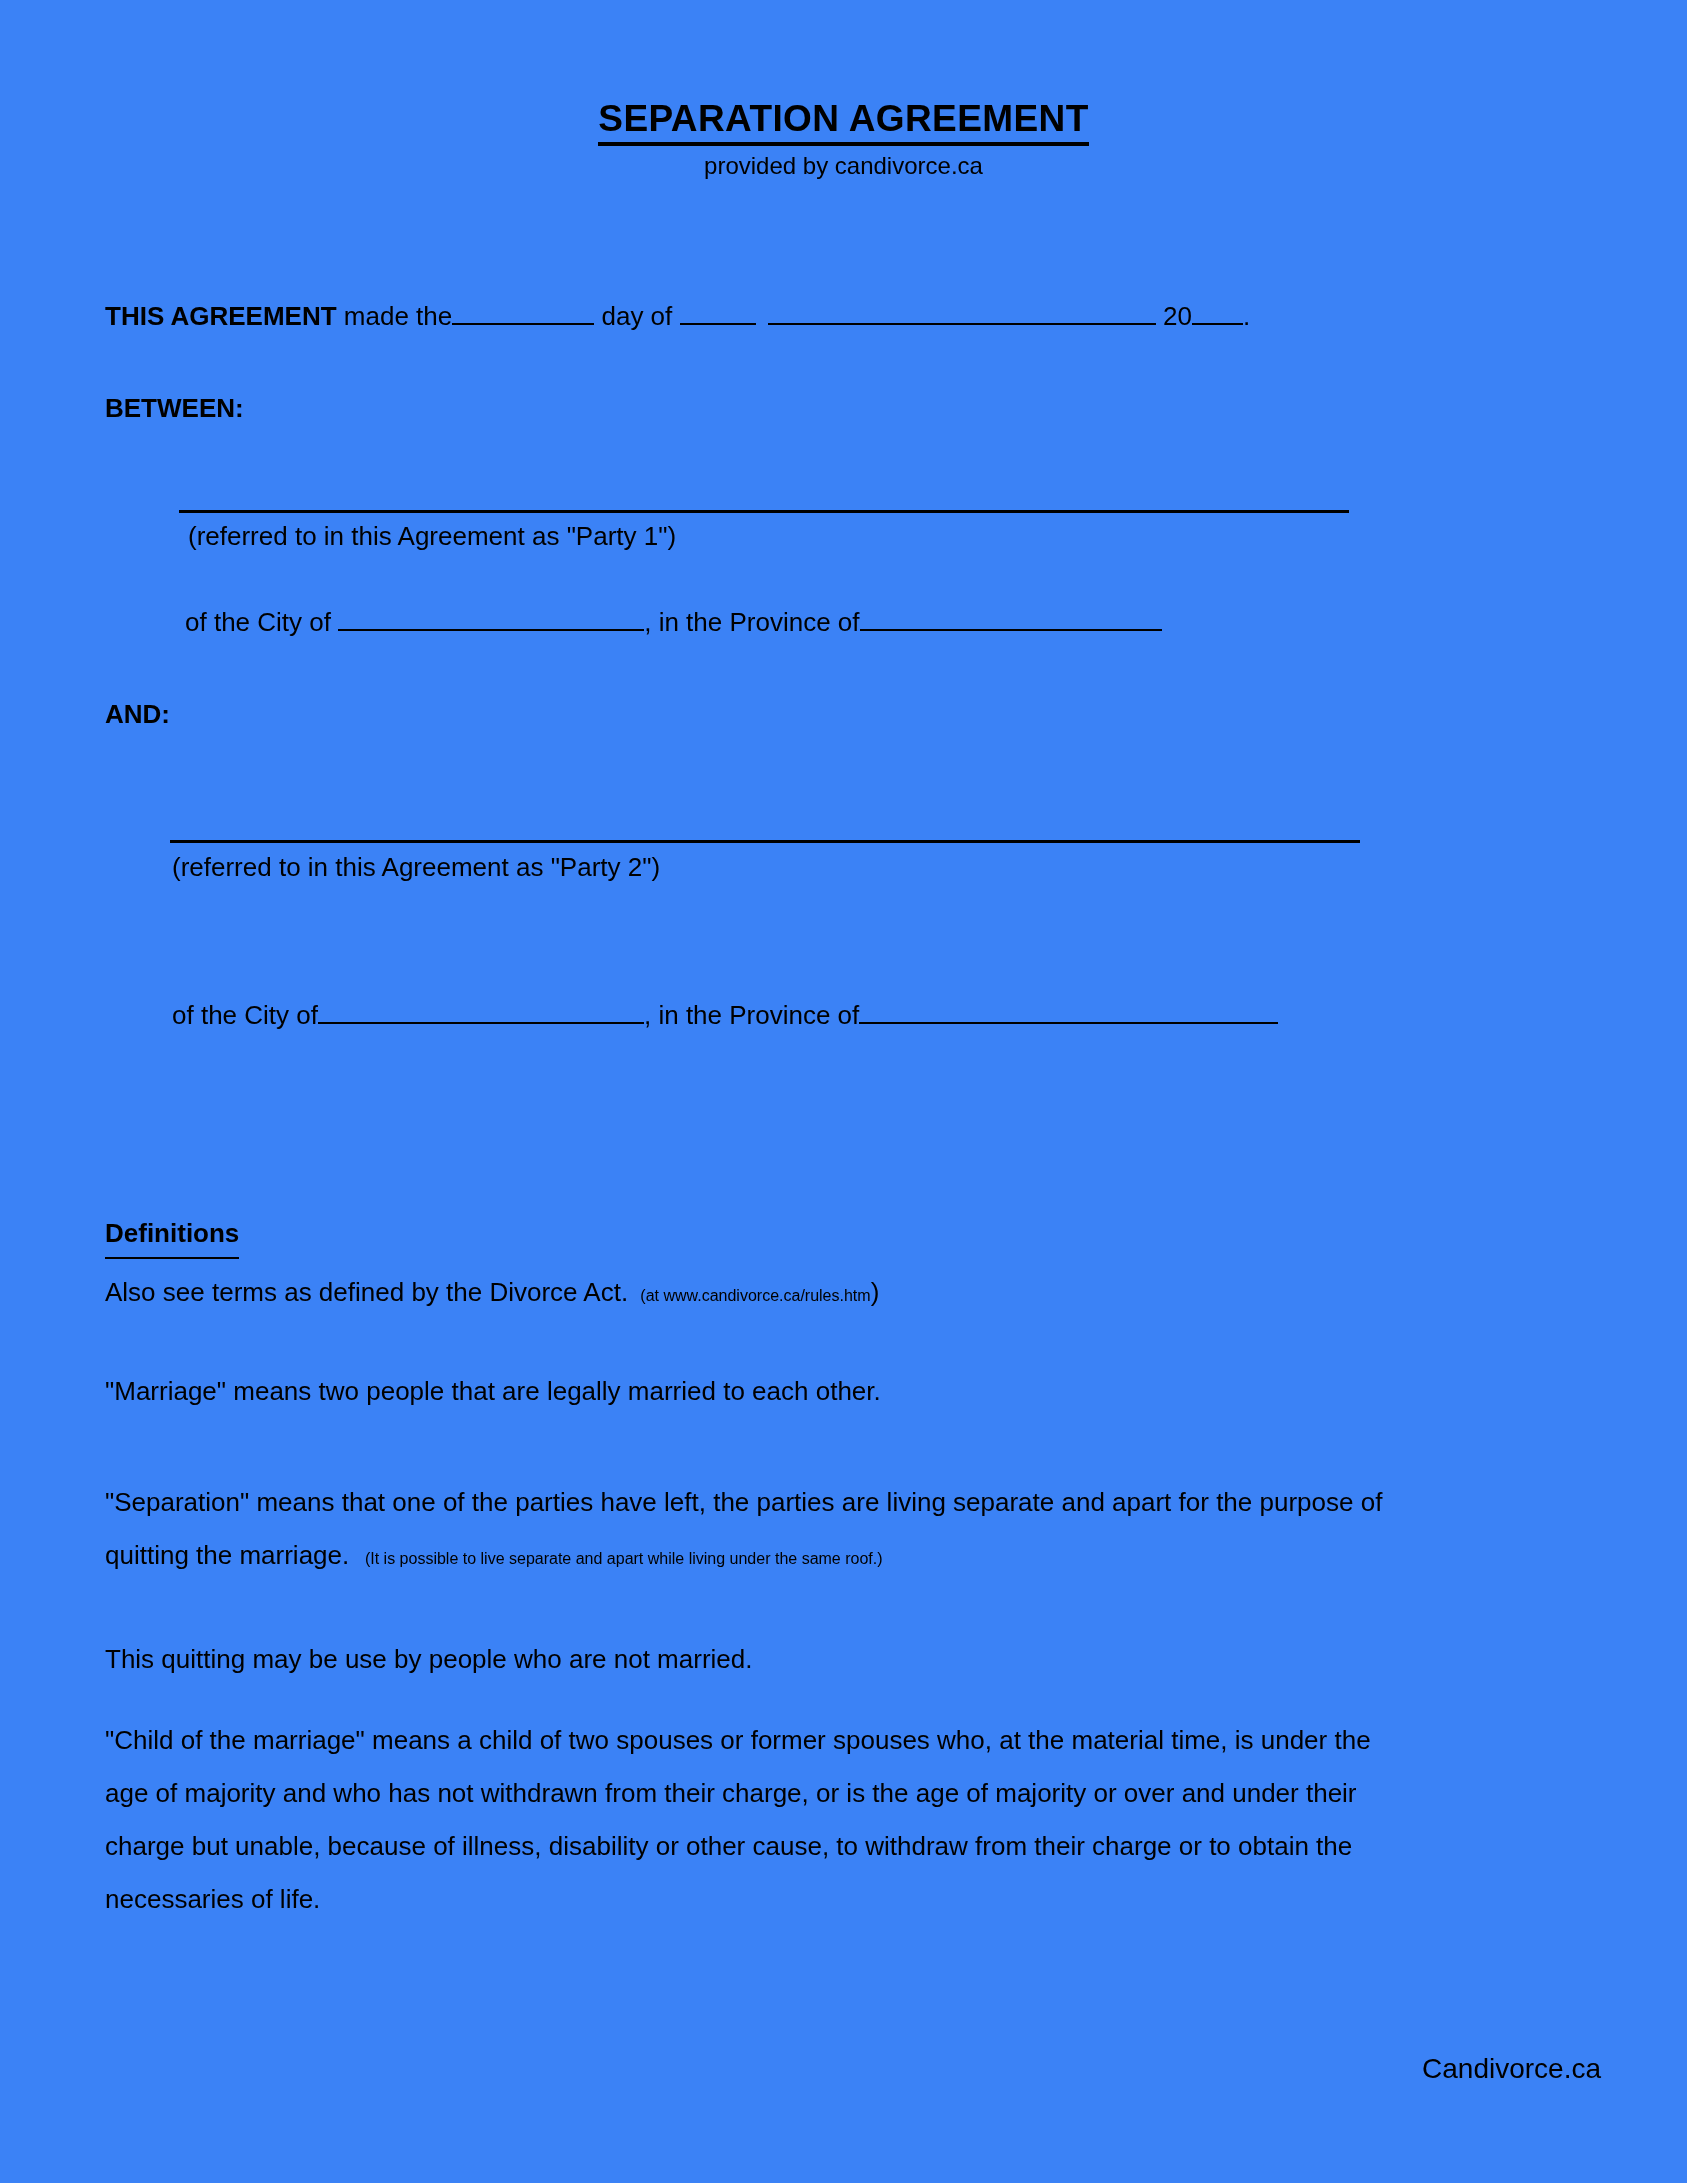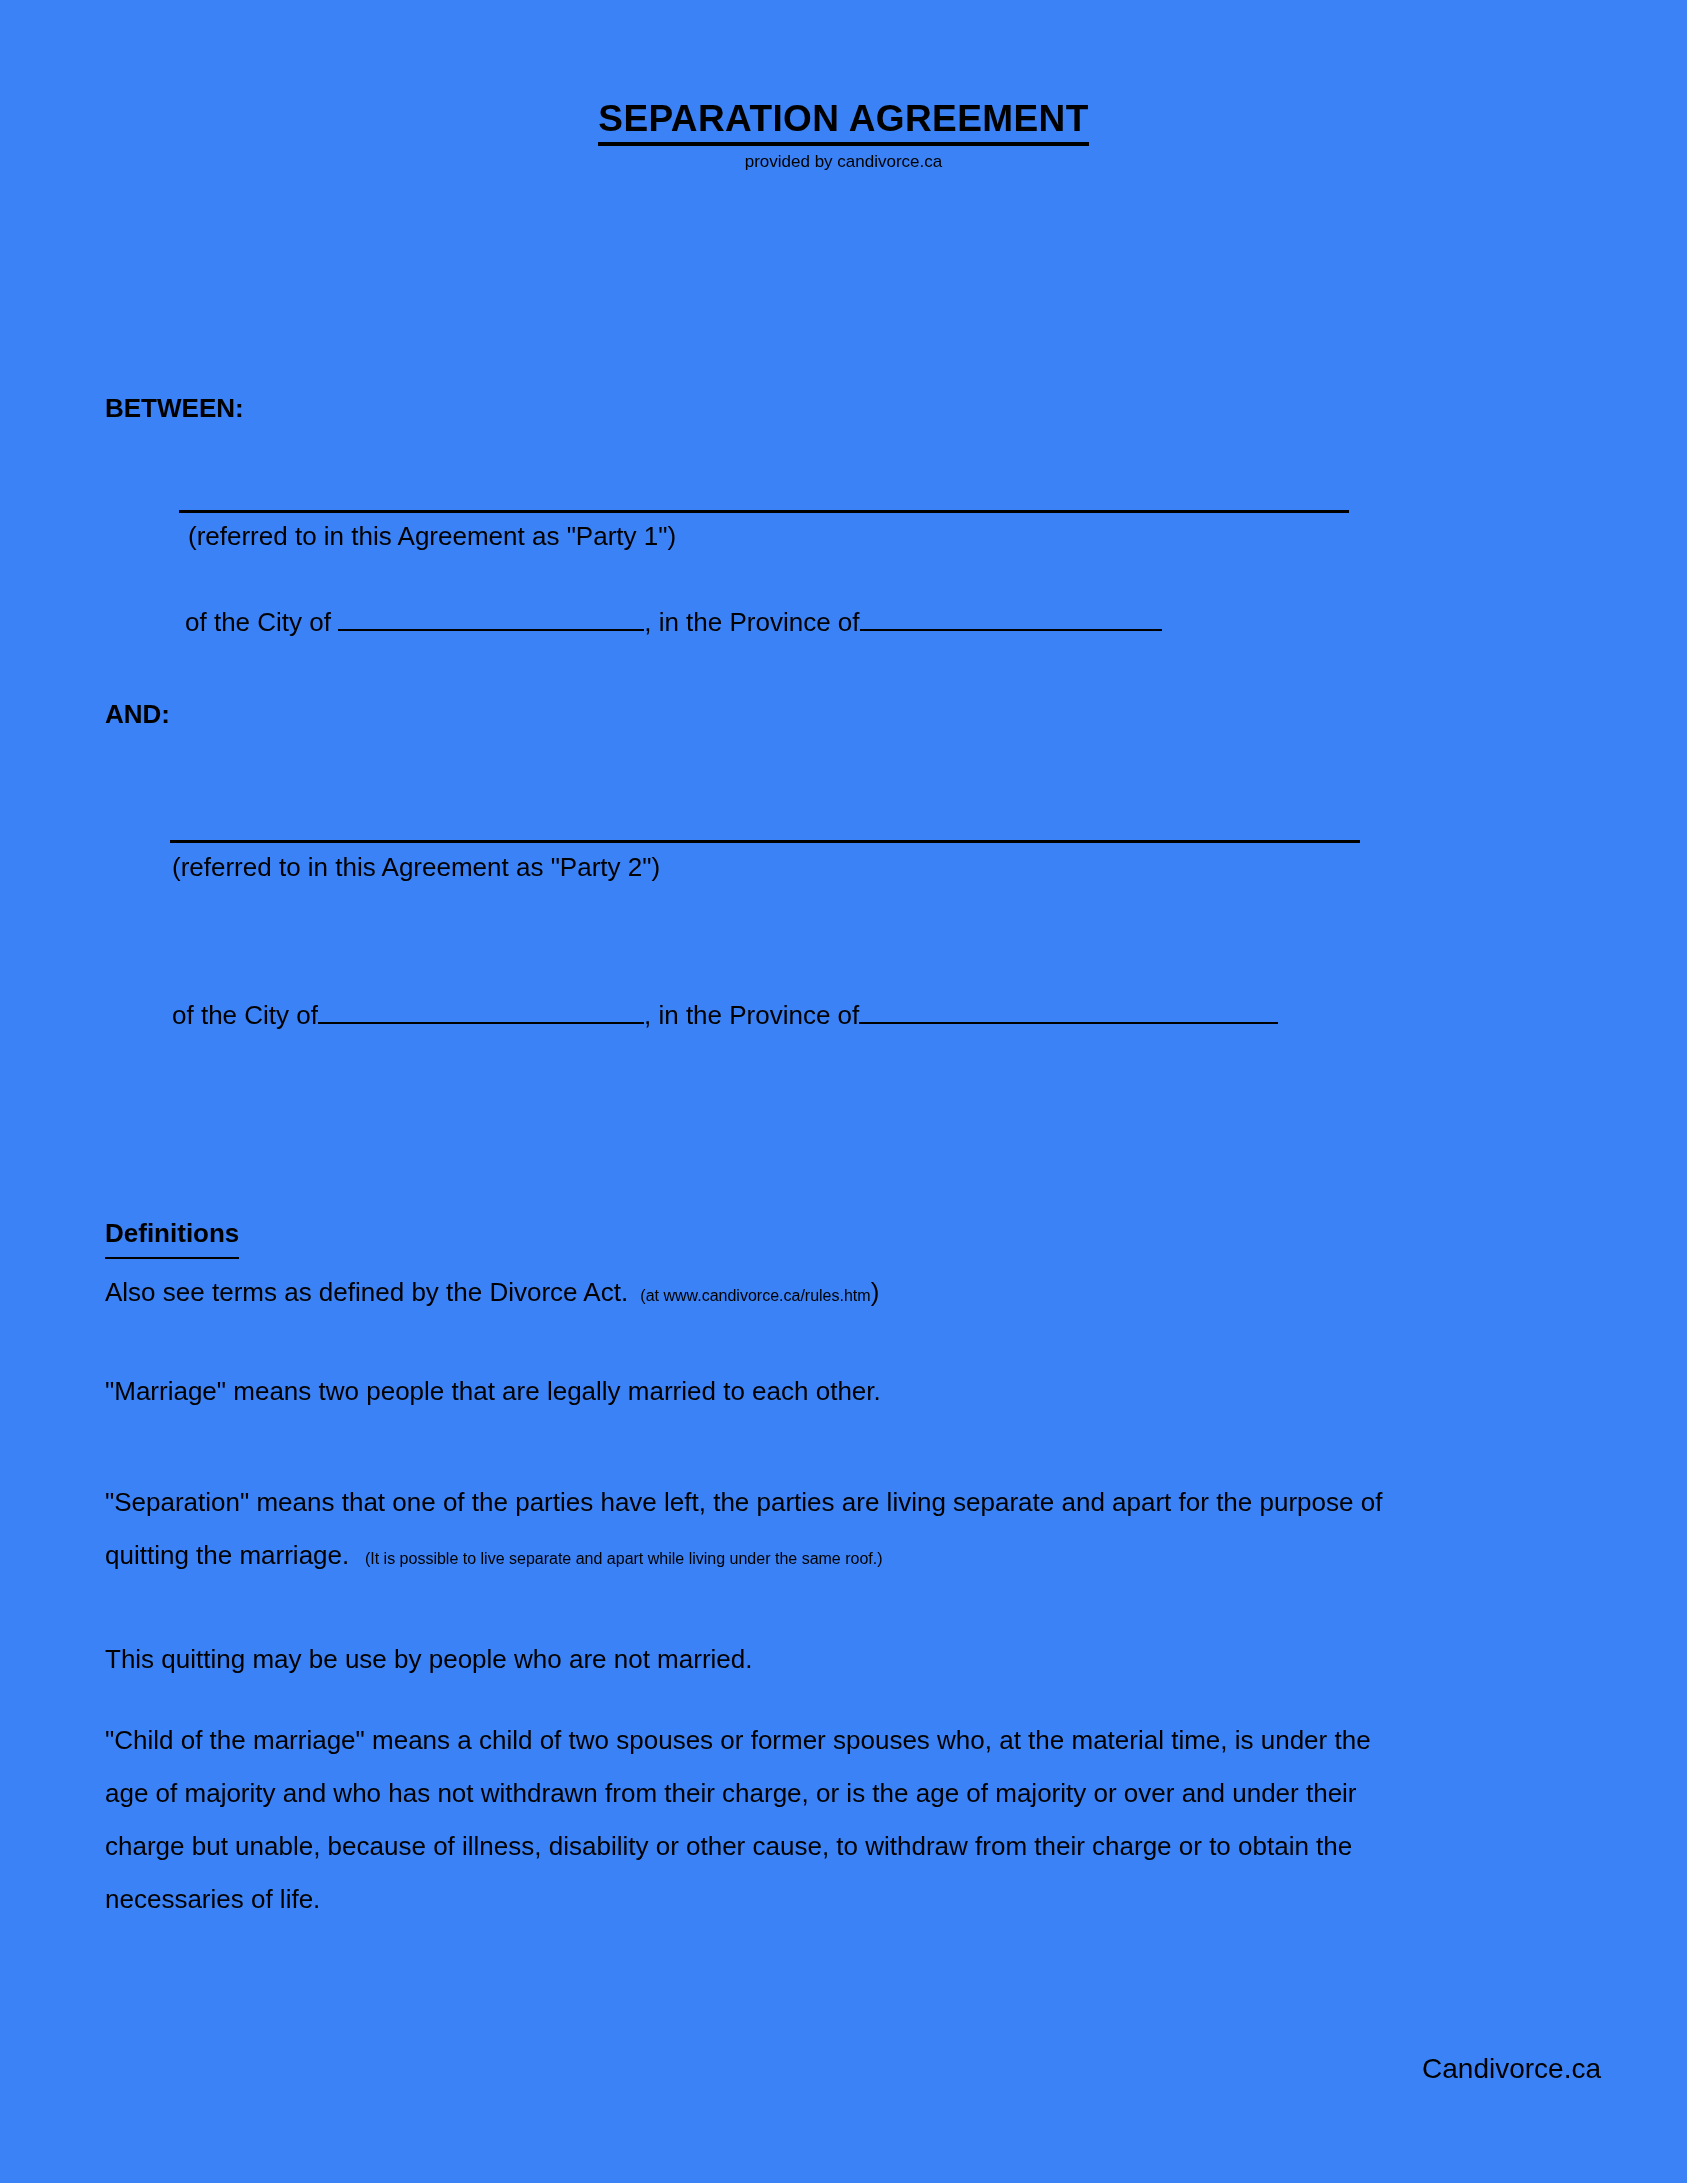--- a/index.html
+++ b/index.html
@@ -38,21 +38,21 @@
     font-weight: bold;
     border-bottom: 4.4px solid #000;
     padding-bottom: 1.7px;
     letter-spacing: 0.4px;
   }
   .subtitle {
     position: absolute;
     top: 152px; left: 0;
     width: 100%;
     text-align: center;
-    font-size: 17px;
+    font-size: 24px;
   }
 
   
   .blank {
     display: inline-block;
     height: 17.5px;
     border-bottom: 2.6px solid #000;
     vertical-align: baseline;
   }
   .rule {
@@ -82,20 +82,21 @@
 </head>
 <body>
 
 <div class="page">
 
   <div class="title-wrap">
     <h1>SEPARATION AGREEMENT</h1>
   </div>
   <div class="subtitle">provided by candivorce.ca</div>
 
+  <div class="abs nowrap" style="top:301px"><span class="b">THIS AGREEMENT</span><span> made the</span><span class="blank" style="width:142px"></span><span> day of </span><span class="blank" style="width:76px"></span><span class="blank gap" style="width:388px"></span><span> 20</span><span class="blank" style="width:51px"></span><span>.</span></div>
 
   <div class="abs b" style="top:393px">BETWEEN:</div>
 
   <div class="rule" style="top:510px;left:179px;width:1170px"></div>
   <div class="abs" style="top:521px;left:188px">(referred to in this Agreement as "Party 1")</div>
 
   <div class="abs nowrap" style="top:607px;left:185px"><span>of the City of </span><span class="blank" style="width:306px"></span><span>, in the Province of</span><span class="blank" style="width:302px"></span></div>
 
   <div class="abs b" style="top:699px">AND:</div>
 

